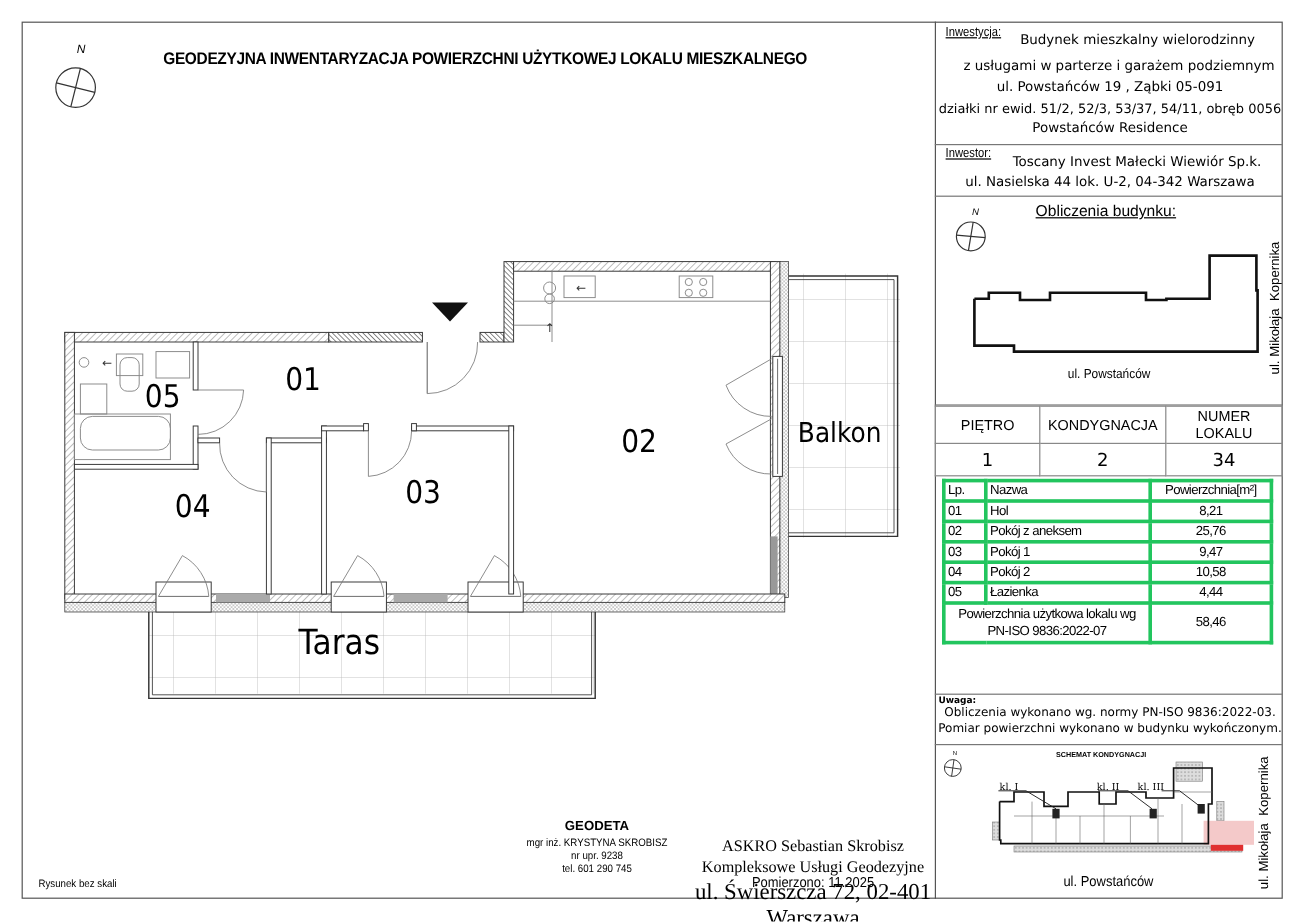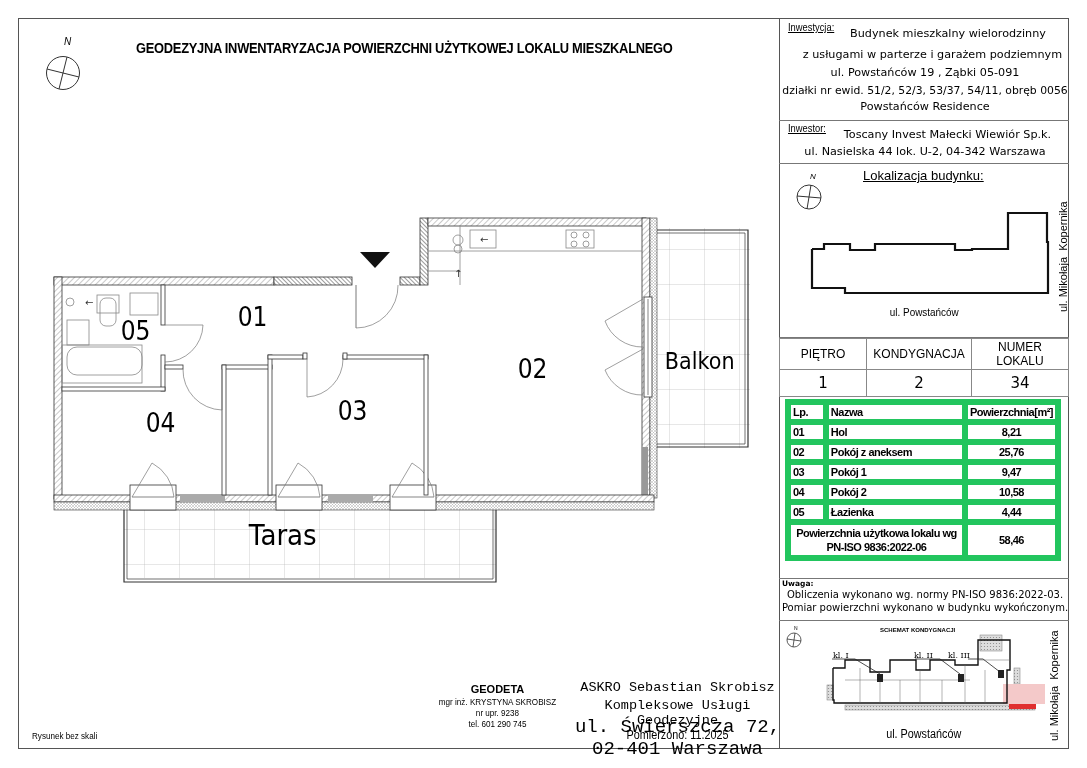--- a/index.html
+++ b/index.html
@@ -9,24 +9,24 @@
   .rcol { position:absolute; left:779px; top:18px; width:290px; height:731px; border-left:1px solid #555; box-sizing:border-box; }
   .hline { position:absolute; left:779px; width:290px; height:0; border-top:1px solid #777; }
   .title { left:136px; top:40px; font-family:"Liberation Sans", sans-serif; font-weight:bold; font-size:14px; letter-spacing:-0.3px; transform:scaleX(0.92); transform-origin:left; white-space:nowrap; }
   .small-label { font-size:11px; text-decoration:underline; font-family:"Liberation Sans", sans-serif; transform:scaleX(0.85); transform-origin:left; }
   .inv-text { font-family:"DejaVu Sans", sans-serif; font-size:11.2px; text-align:center; white-space:nowrap; }
   .bold { font-weight:normal; }
   .ctr { text-align:center; }
   table.info { position:absolute; border-collapse:collapse; font-family:"Liberation Sans", sans-serif; }
   table.info td { border:1px solid #888; text-align:center; }
   table.rooms { position:absolute; border-collapse:collapse; font-size:11px; font-family:"Liberation Sans", sans-serif; letter-spacing:-0.5px; }
-  table.rooms td { border:6px solid #22c55e; padding:0 2px; height:14px; line-height:13px;font-weight:bold; }
+  table.rooms td { border:3px solid #22c55e; padding:0 2px; height:14px; line-height:13px; }
   .room-label { font-family:"DejaVu Sans", sans-serif; font-size:26px; position:absolute; transform:scaleX(0.9); }
   .footer-small { font-family:"Liberation Sans", sans-serif; font-size:9px; text-align:center; transform:scaleX(0.9); }
-  .serif { font-family:Liberation Mono, monospace; }
+  .serif { font-family:Liberation Serif, serif;margin-top:17px; }
   svg { position:absolute; }
 </style>
 </head>
 <body>
 
 <div class="frame"></div>
 <div class="rcol"></div>
 
 <div class="hline" style="top:120px;"></div>
 <div class="hline" style="top:163px;"></div>
@@ -47,21 +47,21 @@
 <div class="abs inv-text bold" style="left:848px;top:27px;width:200px;">Budynek mieszkalny wielorodzinny</div>
 <div class="abs inv-text bold" style="left:800px;top:48px;width:265px;">z usługami w parterze i garażem podziemnym</div>
 <div class="abs inv-text" style="left:780px;top:66px;width:290px;">ul. Powstańców 19 , Ząbki 05-091</div>
 <div class="abs inv-text" style="left:780px;top:84px;width:290px;font-size:10.8px;">działki nr ewid. 51/2, 52/3, 53/37, 54/11, obręb 0056</div>
 <div class="abs inv-text bold" style="left:780px;top:100px;width:290px;">Powstańców Residence</div>
 
 <div class="abs small-label" style="left:788px;top:122px;">Inwestor:</div>
 <div class="abs inv-text bold" style="left:840px;top:128px;width:215px;">Toscany Invest Małecki Wiewiór Sp.k.</div>
 <div class="abs inv-text" style="left:780px;top:145px;width:290px;">ul. Nasielska 44 lok. U-2, 04-342 Warszawa</div>
 
-<div class="abs" style="left:863px;top:168px;font-size:13px;text-decoration:underline;">Lokalizacja budynku:</div>
+<div class="abs" style="left:863px;top:168px;font-size:13px;text-decoration:underline;">Obliczenia budynku:</div>
 <div class="abs" style="left:810px;top:172px;font-size:8px;font-style:italic;">N</div>
 <svg style="left:796px;top:184px;" width="26" height="26">
   <circle cx="13" cy="13" r="12" fill="none" stroke="#333" stroke-width="1"></circle>
   <line x1="15" y1="1" x2="11" y2="25" stroke="#333" stroke-width="1"></line>
   <line x1="1" y1="12" x2="25" y2="14" stroke="#333" stroke-width="1"></line>
 </svg>
 <svg style="left:810px;top:210px;" width="240" height="90">
   <polyline points="2,39 14,39 14,34 40,34 40,40 65,40 65,34 145,34 145,40 162,40 162,39 198,39 198,3 237,3 237,32 238,32 238,83 35,83 35,78 2,78 2,39" fill="none" stroke="#111" stroke-width="2.2"></polyline>
 </svg>
 <div class="abs" style="left:886px;top:306px;font-size:11px;transform:scaleX(0.9);">ul. Powstańców</div>
@@ -110,21 +110,21 @@
         <td class="ctr">10,58</td>
       </tr>
   <tr>
         <td>05</td>
         <td>Łazienka</td>
         <td class="ctr">4,44</td>
       </tr>
   <tr>
     <td colspan="2" class="ctr" style="height:30px;line-height:14px;">
       <div>Powierzchnia użytkowa lokalu wg</div>
-      <div>PN-ISO 9836:2022-06</div>
+      <div>PN-ISO 9836:2022-07</div>
     </td>
     <td class="ctr">58,46</td>
   </tr>
 </tbody>
   </table>
 
 <div class="abs" style="left:782px;top:579px;font-size:7.5px;font-weight:bold;font-family:'DejaVu Sans',sans-serif;">Uwaga:</div>
 <div class="abs ctr" style="left:780px;top:589px;width:290px;font-size:10px;font-family:'DejaVu Sans',sans-serif;">Obliczenia wykonano wg. normy PN-ISO 9836:2022-03.</div>
 <div class="abs ctr" style="left:780px;top:602px;width:290px;font-size:10px;font-family:'DejaVu Sans',sans-serif;">Pomiar powierzchni wykonano w budynku wykończonym.</div>
 

